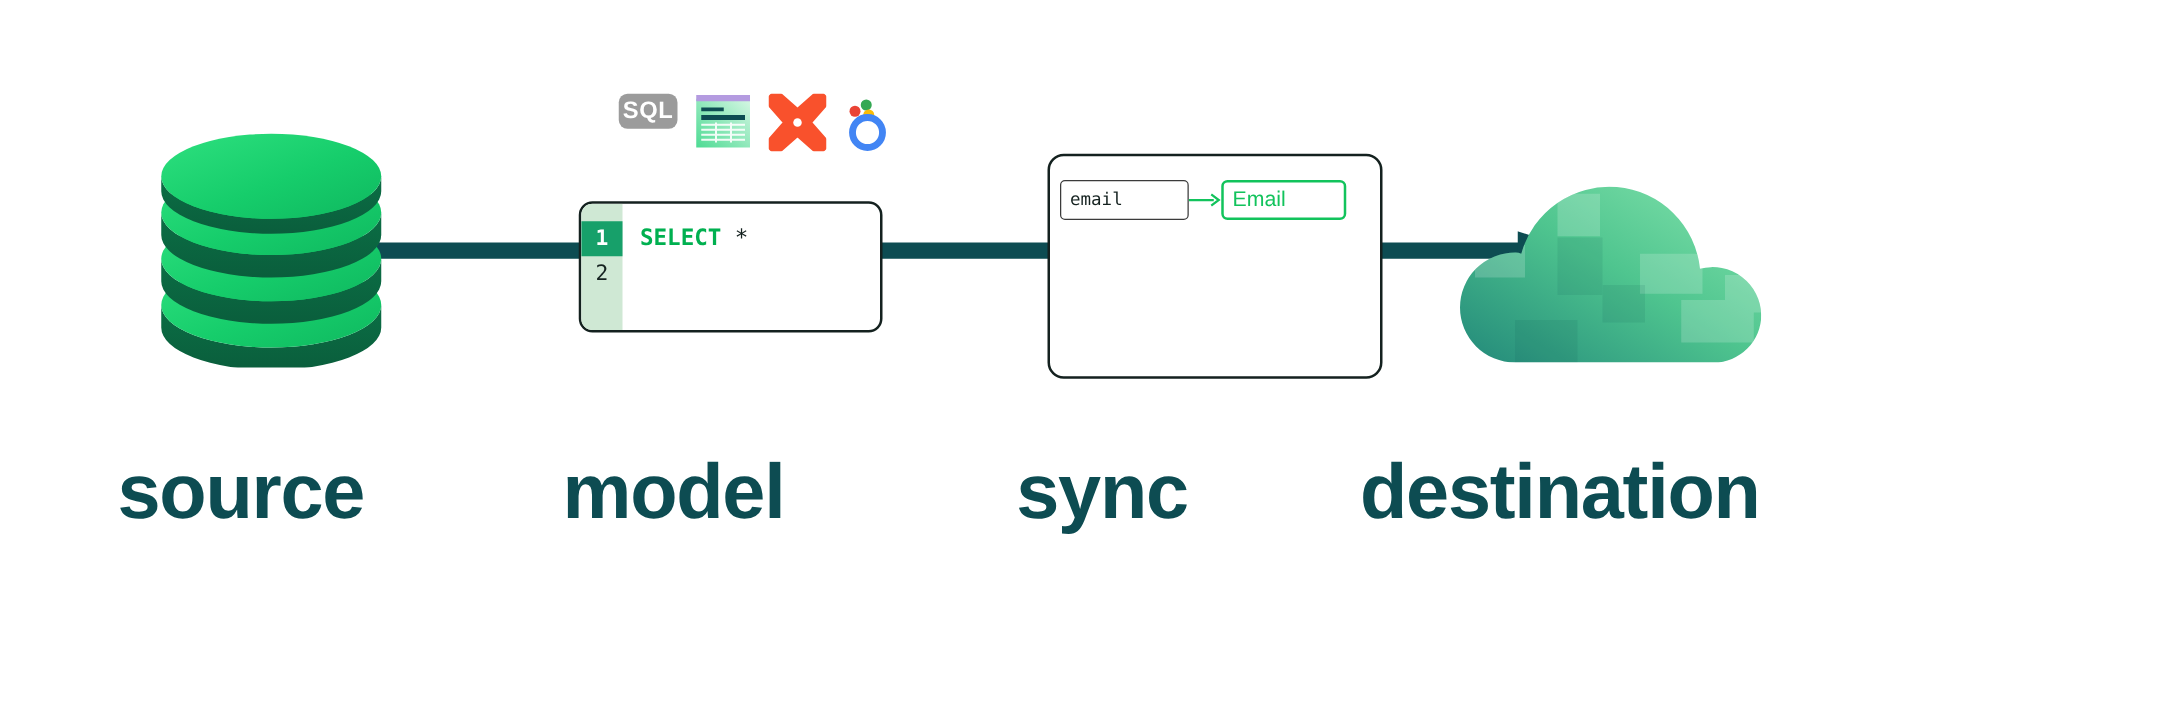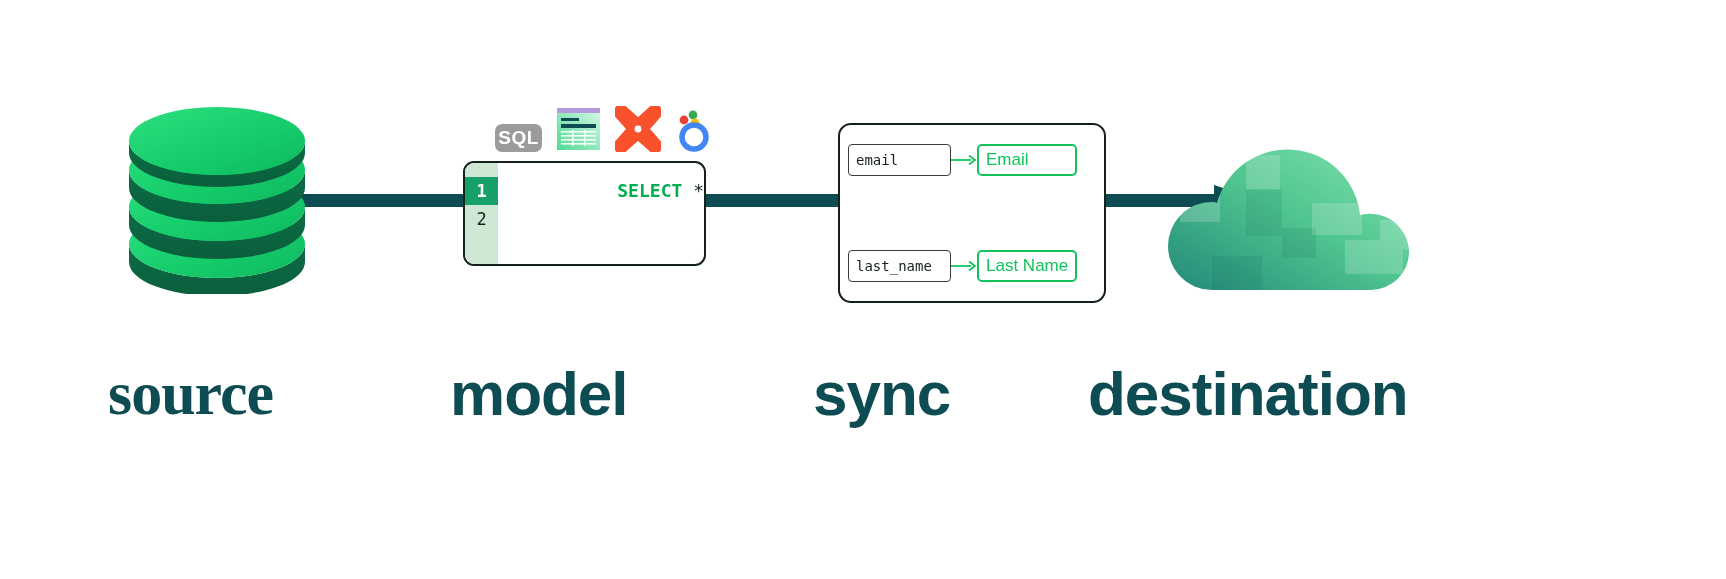--- a/index.html
+++ b/index.html
@@ -36,23 +36,23 @@
     left: 126px;
     top: 104px;
     width: 182px;
     height: 190px;
   }
 
   
   #model-icons {
     position: absolute;
     left: 495px;
-    top: 106px;
-    display: flex;
-    align-items: flex-end;
+    top: 75px;
+    display: flex;
+    align-items: flex-start;
     gap: 14px;
   }
   .sql-badge {
     width: 47px;
     height: 28px;
     background: #9b9b9b;
     border-radius: 7px;
     color: #ffffff;
     font-size: 19px;
     font-weight: bold;
@@ -96,21 +96,20 @@
     font-weight: bold;
   }
   #sql-code {
     flex: 1;
     padding: 14px 0 1px 14px;
     font-family: "DejaVu Sans Mono", monospace;
     font-size: 18px;
     line-height: 28px;
     color: #14211f;
     white-space: pre;
-    text-align: right;
   }
   .kw { color: #00b050; font-weight: bold; }
   .caret {
     display: inline-block;
     width: 2px;
     height: 20px;
     background: #14211f;
     vertical-align: -3px;
   }
 
@@ -281,32 +280,20 @@
       <svg class="map-arrow" viewBox="0 0 26 14">
         <line x1="0" y1="7" x2="20" y2="7" stroke="#12c35c" stroke-width="1.8"></line>
         <path d="M18 2.5 L24 7 L18 11.5" fill="none" stroke="#12c35c" stroke-width="1.8"></path>
       </svg>
       <div class="dst-field">
         <span>Email</span>
       </div>
     </div>
 
 
-    <div class="map-row">
-      <div class="src-field">
-        <span>last_name</span>
-      </div>
-      <svg class="map-arrow" viewBox="0 0 26 14">
-        <line x1="0" y1="7" x2="20" y2="7" stroke="#12c35c" stroke-width="1.8"></line>
-        <path d="M18 2.5 L24 7 L18 11.5" fill="none" stroke="#12c35c" stroke-width="1.8"></path>
-      </svg>
-      <div class="dst-field">
-        <span>Last Name</span>
-      </div>
-    </div>
 
   </div>
 
   <svg id="dest-cloud" viewBox="0 0 300 184">
     <defs>
       <linearGradient id="cloudGrad" x1="0" y1="1" x2="1" y2="0">
         <stop offset="0%" stop-color="#1f8478"></stop>
         <stop offset="45%" stop-color="#4fc58f"></stop>
         <stop offset="100%" stop-color="#9ef2bb"></stop>
       </linearGradient>
@@ -330,18 +317,18 @@
         <rect x="30" y="88" width="40" height="26"></rect>
       </g>
       <g fill="#0d4c52" opacity="0.10">
         <rect x="96" y="82" width="36" height="46"></rect>
         <rect x="62" y="148" width="50" height="36"></rect>
         <rect x="132" y="120" width="34" height="30"></rect>
       </g>
     </g>
   </svg>
 
-  <div class="stage-label" style="left:108px;font-family:Liberation Serif, serif;">source</div>
+  <div class="stage-label" style="left:94px;">source</div>
   <div class="stage-label" style="left:450px;">model</div>
   <div class="stage-label" style="left:813px;">sync</div>
   <div class="stage-label" style="left:1088px;">destination</div>
 
 </div>
 
 </body></html>

